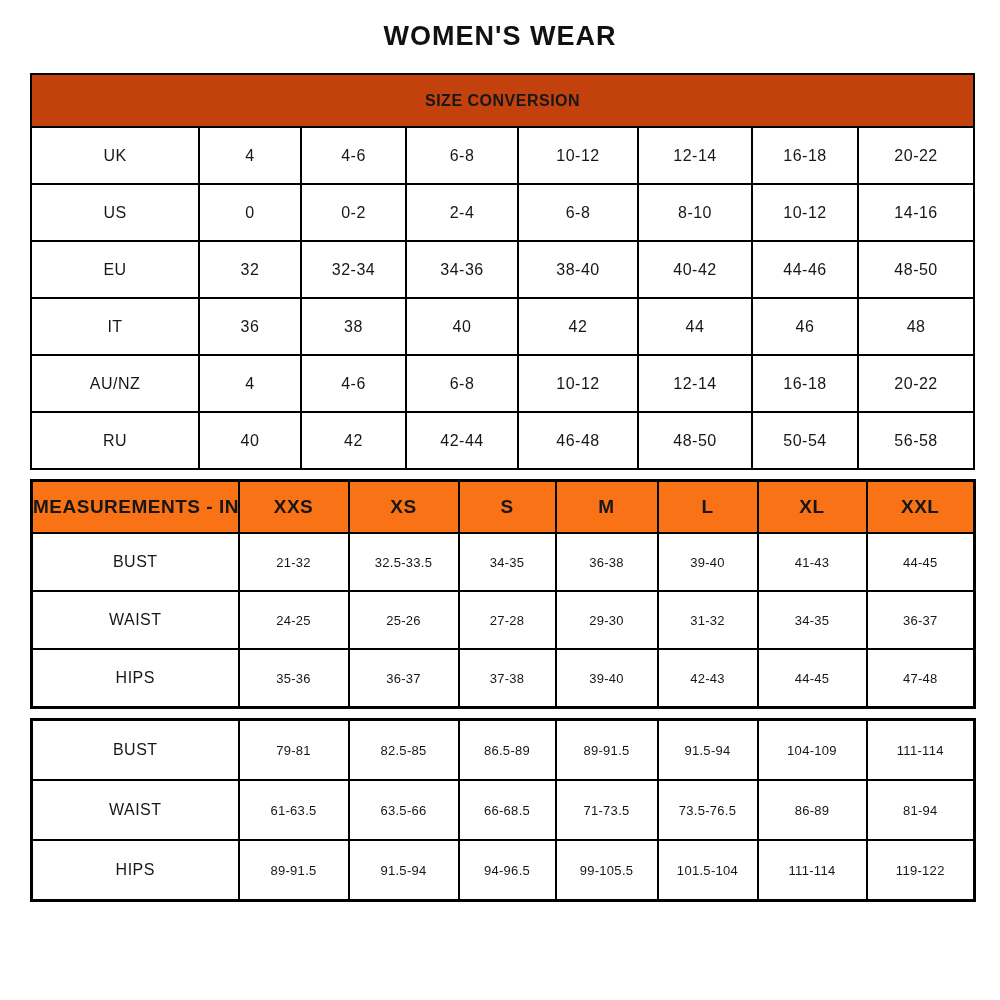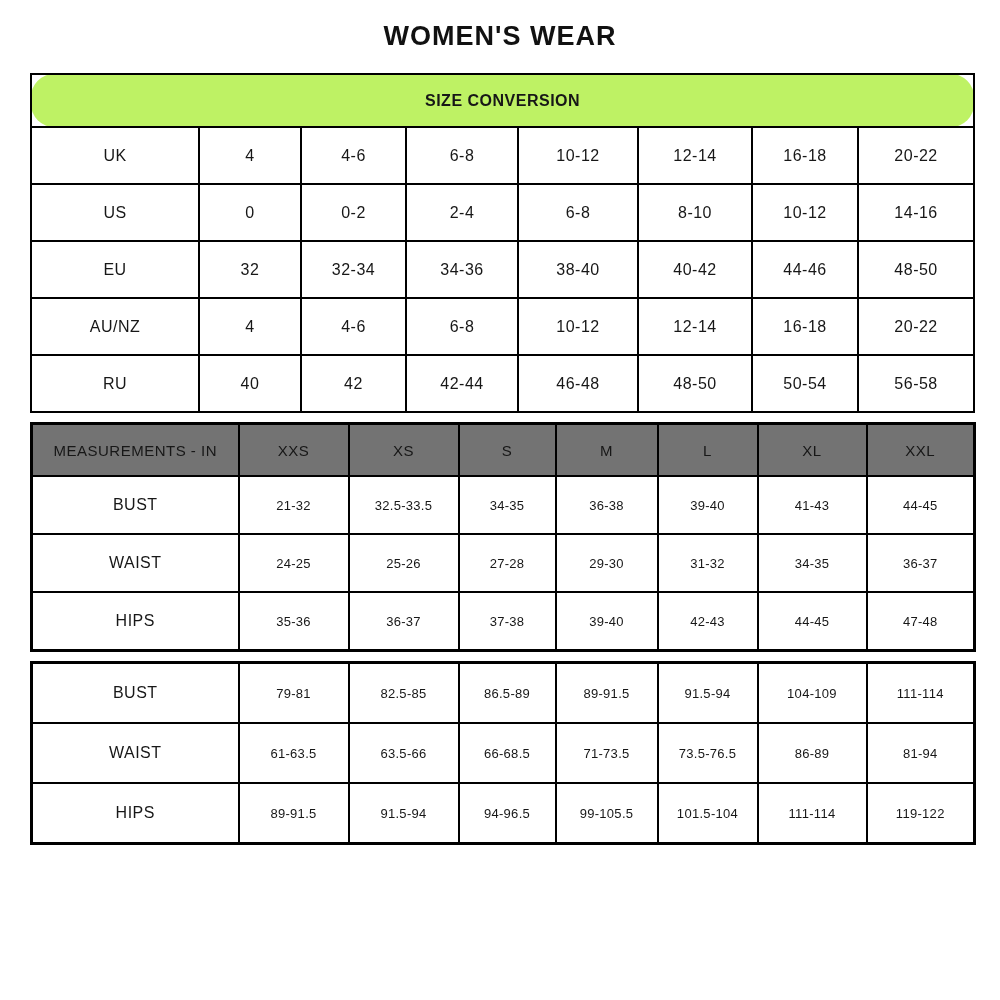--- a/index.html
+++ b/index.html
@@ -37,46 +37,45 @@
     border: 2px solid #000000;
     text-align: center;
     vertical-align: middle;
     padding: 0;
     overflow: hidden;
     white-space: nowrap;
   }
   
   .t-conv .title-row td {
     height: 51px;
-    background: #bef264;
+    background: #c2410c;
     font-weight: 700;
     font-size: 16px;
     letter-spacing: 0.5px;
-    border-radius: 23px;
   }
   .t-conv .colhead-row td {
     height: 57px;
     font-size: 16px;
     letter-spacing: 0.5px;
   }
   .t-conv .data-row td {
     height: 55px;
     font-size: 16px;
     letter-spacing: 0.5px;
   }
   
   .t-meas {
     margin-top: 9px;
     border: 3px solid #000000;
   }
   .t-meas .head-row td {
     height: 50px;
-    background: #737373;
-    font-weight: 400;
-    font-size: 15px;
+    background: #f97316;
+    font-weight: 700;
+    font-size: 19px;
     letter-spacing: 0.5px;
   }
   .t-meas .data-row td {
     height: 56px;
     font-size: 13px;
     letter-spacing: 0.3px;
   }
   .t-meas .data-row td.row-label {
     font-size: 16px;
     letter-spacing: 0.5px;
@@ -127,20 +126,30 @@
     </tr>
     <tr class="data-row">
       <td class="row-label">EU</td>
       <td>32</td>
       <td>32-34</td>
       <td>34-36</td>
       <td>38-40</td>
       <td>40-42</td>
       <td>44-46</td>
       <td>48-50</td>
+    </tr>
+    <tr class="data-row">
+      <td class="row-label">IT</td>
+      <td>36</td>
+      <td>38</td>
+      <td>40</td>
+      <td>42</td>
+      <td>44</td>
+      <td>46</td>
+      <td>48</td>
     </tr>
     <tr class="data-row">
       <td class="row-label">AU/NZ</td>
       <td>4</td>
       <td>4-6</td>
       <td>6-8</td>
       <td>10-12</td>
       <td>12-14</td>
       <td>16-18</td>
       <td>20-22</td>

